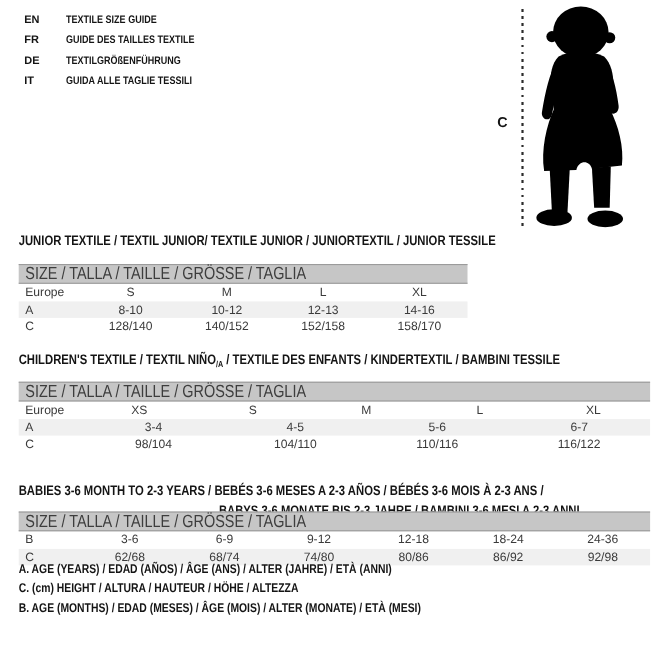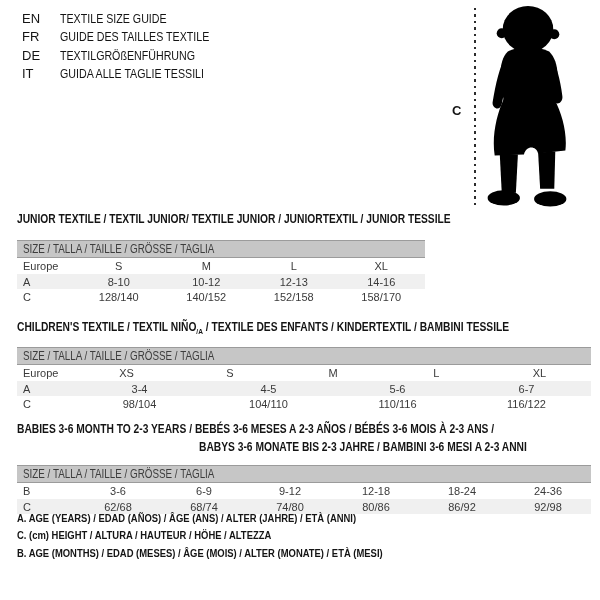--- a/index.html
+++ b/index.html
@@ -4,48 +4,48 @@
 <style>
   html,body { margin:0; padding:0; background:#ffffff; }
   .canvas {
     position:relative; width:600px; height:600px; background:#ffffff;
     font-family:"Liberation Sans", sans-serif; overflow:hidden; color:#111;
   }
   .cond { display:inline-block; transform:scaleX(0.82); transform-origin:0 50%; white-space:nowrap; }
 
   
   .lang-list { position:absolute; left:22px; top:9px; }
-  .lang-row { display:flex; height:18.5px; align-items:center; font-weight:normal; font-size:13px; color:#141414; }
+  .lang-row { display:flex; height:18.5px; align-items:center; font-weight:bold; font-size:10px; color:#141414; }
   .lang-code { width:38px; flex:none; }
 
   
   .figure-line {
     position:absolute; left:474px; top:8px; width:2px; height:199px;
     background:repeating-linear-gradient(to bottom, #2c2c2c 0 2.5px, transparent 2.5px 6.5px);
   }
   .figure-label { position:absolute; left:452px; top:103px; font-weight:bold; font-size:13px; color:#141414; }
   .baby { position:absolute; left:481px; top:5px; }
 
   
   .sec-title { position:absolute; left:17px; font-weight:bold; font-size:12.5px; color:#141414;text-align:right; }
   #junior-title   { top:212px; }
   #children-title { top:320px; }
-  #babies-title   { top:421px; }
+  #babies-title   { top:438px; }
   #babies-title .tline { height:17.5px; line-height:17.5px; }
   .subsc { font-size:8px; transform:none; display:inline; vertical-align:-3px; }
 
   
   .size-table { position:absolute; left:17px; }
   #junior-table   { top:240px; width:408px; }
   #children-table { top:347px; width:574px; }
   #babies-table   { top:465px; width:574px; }
   .bar {
     height:18px; line-height:17px; background:#c6c6c6;
     border-top:1px solid #9b9b9b; border-bottom:1px solid #9b9b9b; box-sizing:border-box;
-    font-size:12px; color:#3d3d3d; padding-left:6px;
+    font-size:16px; color:#3d3d3d; padding-left:6px;
   }
   .trow { display:flex; height:15.7px; align-items:center; font-size:11px; color:#3a3a3a; }
   .trow.alt { background:#f0f0f0; }
   .tlabel { width:58px; flex:none; padding-left:6px; box-sizing:border-box; }
   .tcell { flex:1; text-align:center; }
 
   
   .notes { position:absolute; left:17px; top:510px; }
   .note-line { height:17.4px; line-height:17.4px; font-weight:bold; font-size:11.5px; color:#141414; }
 </style>

